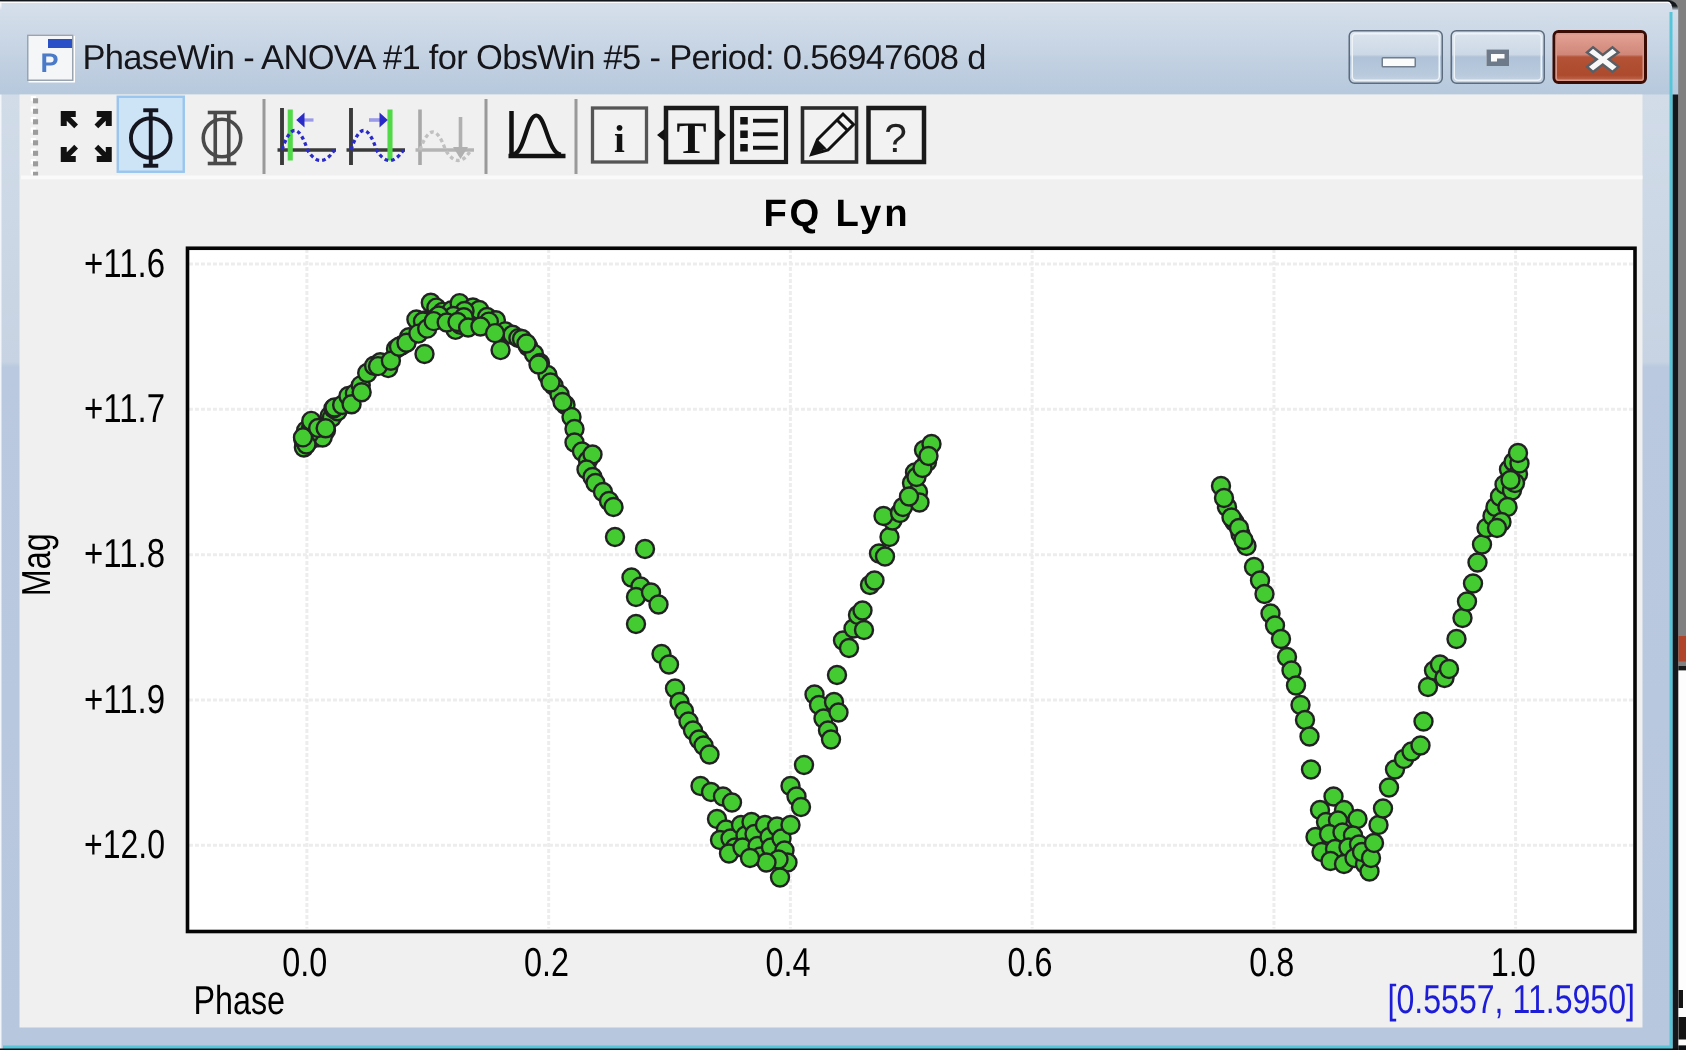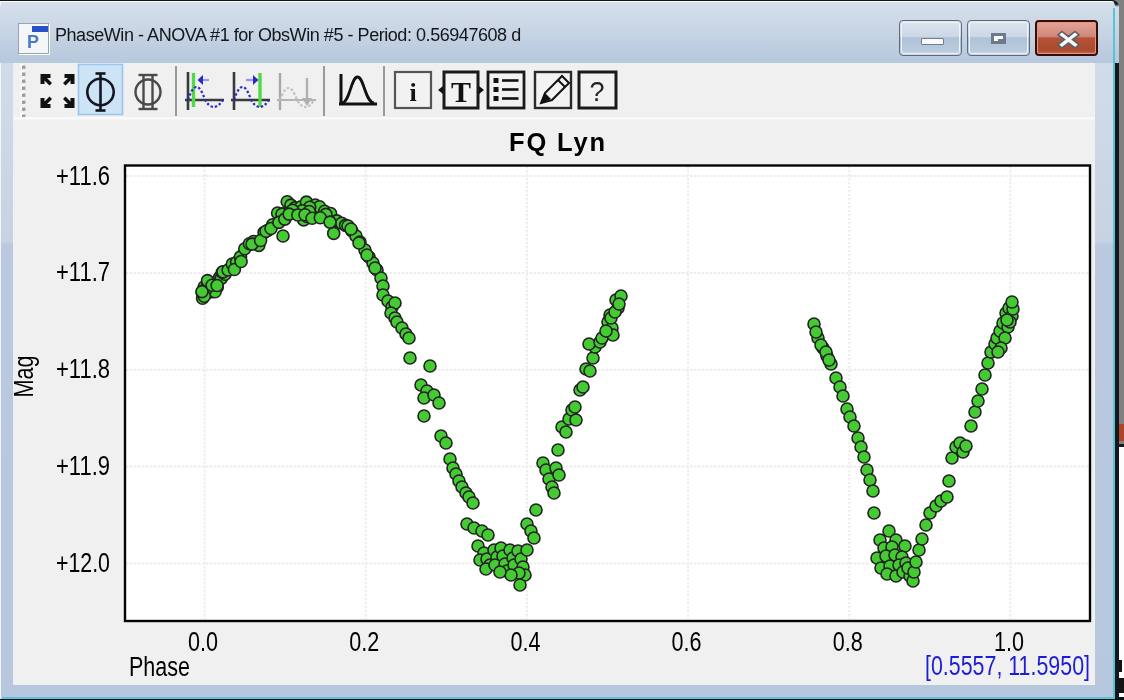--- a/index.html
+++ b/index.html
@@ -9,21 +9,21 @@
   border-top:1px solid #10151b; box-shadow:inset 0 1px 0 #fdfdfd, inset 1px 0 0 #f2f5f9;
   border-right:4px solid #14181d; border-radius:0 7px 0 0; }
 .accent-b { position:absolute; left:2px; top:696px; width:1112px; height:2.5px; background:#55c6da; }
 .accent-r { position:absolute; left:1113px; top:7px; width:2px; height:691px; background:#55c6da; }
 .bborder { position:absolute; left:0; top:698px; width:1119px; height:2px; background:#0b0e12; }
 #titlebar { position:absolute; left:0; top:0; width:1119px; height:62px; background:linear-gradient(180deg, rgba(213,223,235,0) 0px, rgba(213,223,235,0) 3px, #d4deea 6px, #c5d3e3 34px, #b7c9dd 60px); }
 #appicon { position:absolute; left:18px; top:22px; width:31px; height:31px;
   background:#f4f6f8; border:1px solid #9aa4b0; box-shadow:1px 1px 0 #ffffff; }
 #appicon .bar { position:absolute; left:13px; top:2px; width:16px; height:6px; background:#2a50c8; }
 #appicon .p { position:absolute; left:8px; top:8px; font-size:18px; font-weight:bold; color:#4a7ac8; }
-#title-text { position:absolute; left:55px; top:24px; font-size:18px; color:#15151a; white-space:nowrap; letter-spacing:-0.45px; }
+#title-text { position:absolute; left:55px; top:24px; font-size:23px; color:#15151a; white-space:nowrap; letter-spacing:-0.45px; }
 .cap-btn { position:absolute; top:19px; width:63px; height:36px; border:1px solid #5c6b7d;
   border-radius:4px; background:linear-gradient(180deg,#dce5ee 0%,#ccd8e6 45%,#b0c2d8 50%,#b9cadd 85%,#c9d6e5 100%); }
 .cap-inner { position:absolute; inset:1px; border:1px solid #eef3f8; border-radius:3px; }
 .minus { position:absolute; left:19px; top:15px; width:23px; height:7px; background:#fbfbfb;
   border:1px solid #717d8c; border-radius:1px; }
 .maxbox { position:absolute; left:21px; top:10px; width:15px; height:11px; border:3px solid #6e7a89; background:#fbfbfb; }
 .maxdash { position:absolute; left:4px; top:3px; width:7px; height:4px; background:#6e7a89; }
 .cap-btn.close { border:2px solid #3b0c04; background:linear-gradient(180deg,#e4a396 0%,#d08779 45%,#b35236 50%,#ad4a2e 88%,#c06a50 100%); }
 .cap-inner-close { position:absolute; inset:0; border:1px solid #d8988a; border-radius:2px; }
 #client { position:absolute; left:13px; top:62px; width:1082px; height:622px; background:#f0f0f0; }

